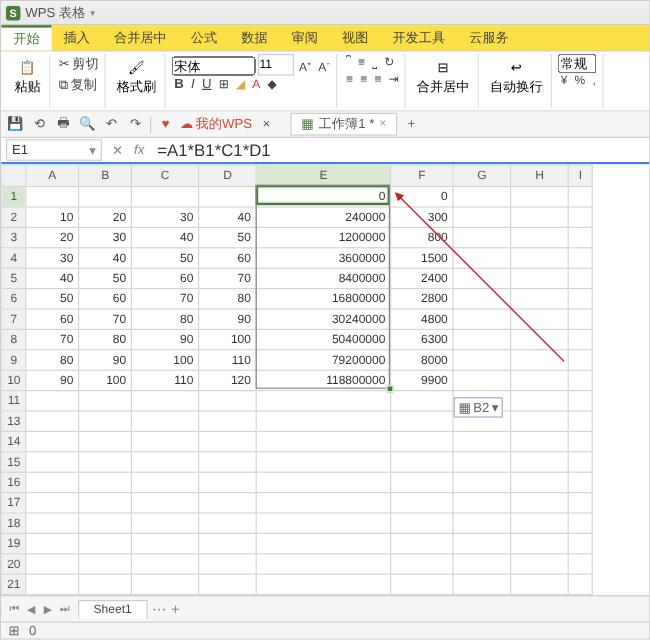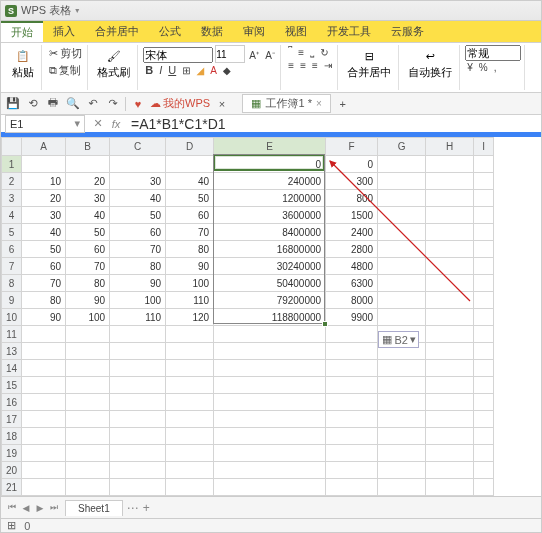--- a/index.html
+++ b/index.html
@@ -21,21 +21,21 @@
 .ribbon select,.ribbon input.sz{font-size:10px;height:18px;border:1px solid #ccc;background:#fff}
 .fontbox{width:70px}
 .sizebox{width:30px}
 .qat{height:22px;background:#f5f5f5;display:flex;align-items:center;padding:0 4px;gap:4px;border-bottom:1px solid #d0d0d0}
 .qat .q{width:16px;height:16px;display:flex;align-items:center;justify-content:center;cursor:pointer;color:#555}
 .qat .sep{width:1px;height:14px;background:#ccc}
 .doc-tab{display:flex;align-items:center;margin-left:8px;gap:4px}
 .doc-tab .dt{background:#fff;border:1px solid #ccc;padding:1px 8px;display:flex;align-items:center;gap:4px;font-size:10px;color:#555}
 .doc-tab .dt .close{color:#999;font-size:10px}
 .wps-link{color:#d04a3a;font-size:10px;display:flex;align-items:center;gap:2px}
-.namebox-row{height:22px;background:#fff;display:flex;align-items:center;border-bottom:5px solid #3b82f6}
+.namebox-row{height:22px;background:#fff;display:flex;align-items:center;border-bottom:2px solid #3b82f6}
 .namebox{width:80px;height:18px;border:1px solid #ccc;margin:0 4px;padding:0 4px;display:flex;align-items:center;font-size:10px;color:#333}
 .namebox .dd{margin-left:auto;color:#888}
 .fbar-btn{width:18px;height:18px;display:flex;align-items:center;justify-content:center;color:#888;cursor:pointer}
 .formula{flex:1;padding:0 6px;font-size:14px;color:#333}
 .grid-wrap{position:relative;height:378px;overflow:hidden;background:#fff}
 .grid{border-collapse:collapse;table-layout:fixed}
 .grid th,.grid td{border:1px solid #d4d4d4;height:17px;font-size:10px;color:#333;background:#fff;padding:0 4px;text-align:right;overflow:hidden;white-space:nowrap}
 .grid th{background:#eef0f2;font-weight:normal;text-align:center;color:#555}
 .grid th.rowhdr{width:20px;text-align:center;background:#eef0f2}
 .grid th.colhdr{height:18px}
@@ -143,21 +143,21 @@
     </div>
   </div>
   <div class="ribbon-group">
     <div class="big">
       <span class="ico">↩</span>
       <span>自动换行</span>
     </div>
   </div>
   <div class="ribbon-group nogap">
     <div class="row">
-        <input class="fontbox" style="width: 56px;" value="常规">
+        <input class="fontbox" style="width: 32px;" value="常规">
       </div>
     <div class="row">
       <span class="btn">¥</span>
       <span class="btn">%</span>
       <span class="btn">,</span>
     </div>
   </div>
 </div>
 
 <div class="qat">

